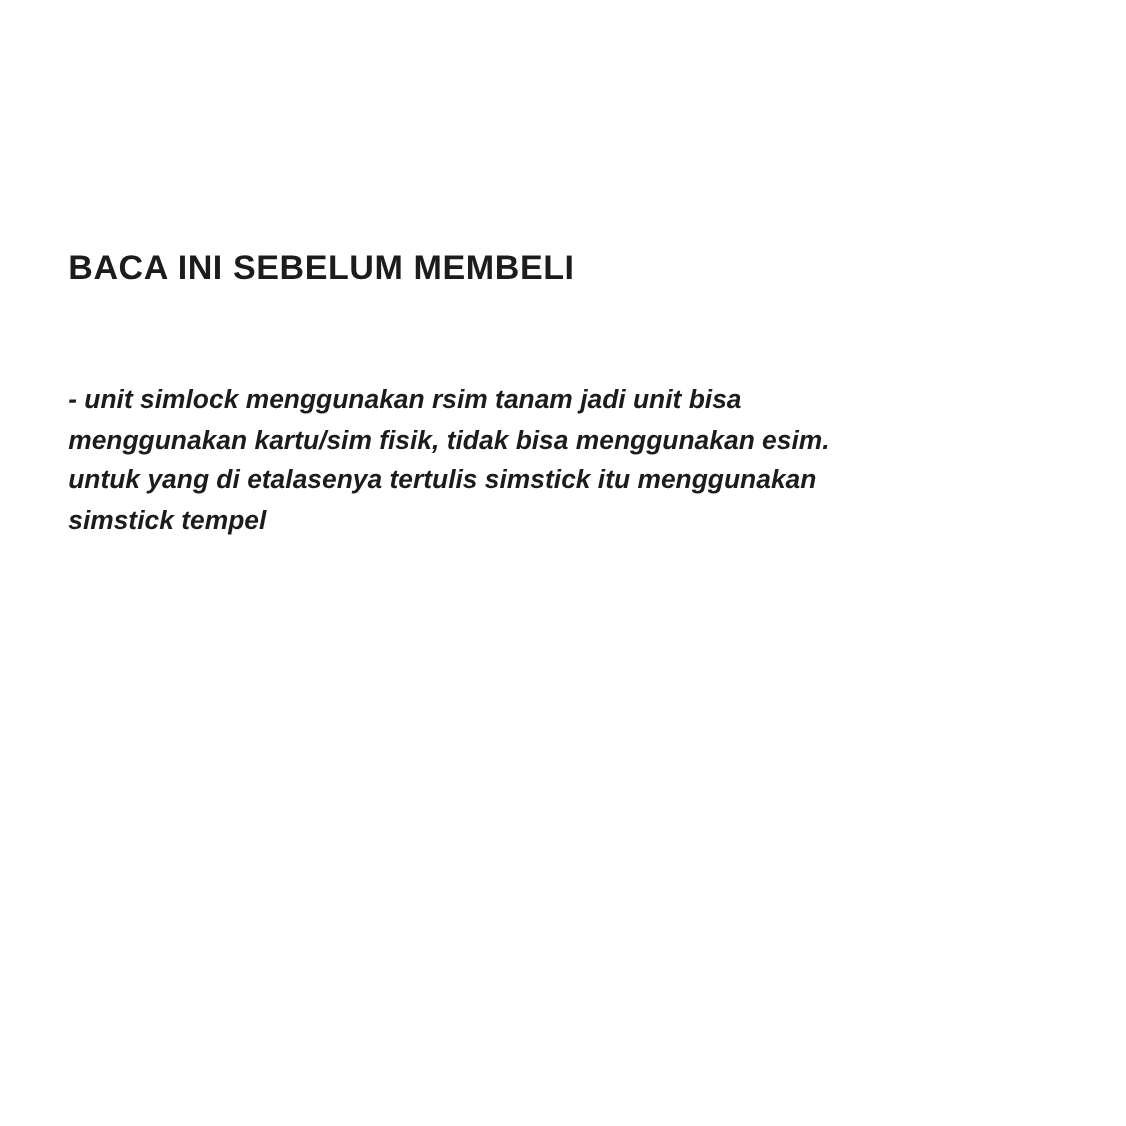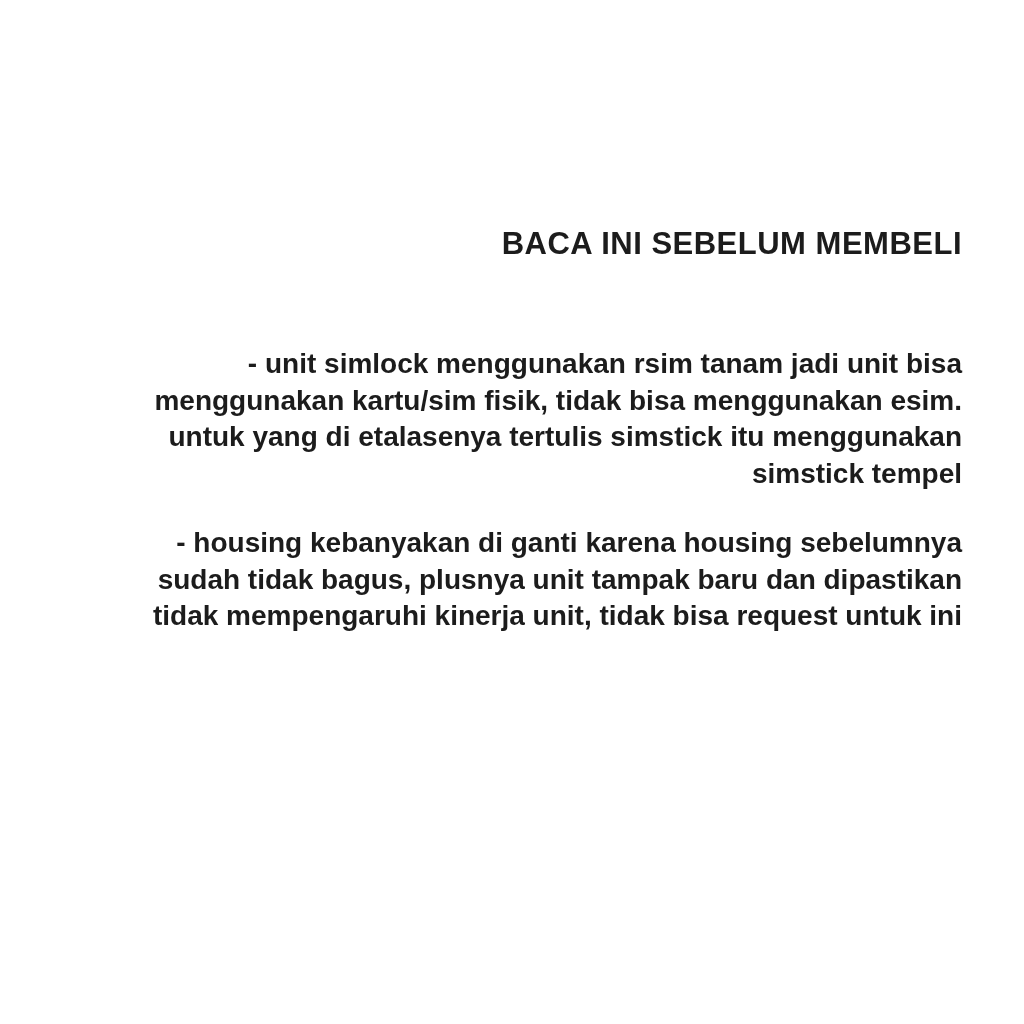--- a/index.html
+++ b/index.html
@@ -12,46 +12,44 @@
     background: #ffffff;
     font-family: "Liberation Sans", "DejaVu Sans", sans-serif;
     color: #1c1c1c;
     overflow: hidden;
   }
   .notice {
     box-sizing: border-box;
     width: 1024px;
     height: 1024px;
     padding-top: 226px;
-    text-align: right;
+    text-align: left;
   }
   .notice-title {
     font-size: 31px;
     font-weight: 700;
     letter-spacing: 0.5px;
     margin: 0 auto 84px auto;
     max-width: 900px;
   }
   .notice-paragraph {
-    font-size: 28px;
+    font-size: 24px;
     font-weight: 700;
     line-height: 36.5px;
     margin: 12px auto 33px auto;
     max-width: 900px;
     white-space: pre-line;
+    font-style: italic;
   }
 </style>
 </head>
 <body>
 
 <div class="notice">
   <h1 class="notice-title">BACA INI SEBELUM MEMBELI</h1>
 
   <p class="notice-paragraph">- unit simlock menggunakan rsim tanam jadi unit bisa
 menggunakan kartu/sim fisik, tidak bisa menggunakan esim.
 untuk yang di etalasenya tertulis simstick itu menggunakan
 simstick tempel</p>
 
-  <p class="notice-paragraph">- housing kebanyakan di ganti karena housing sebelumnya
-sudah tidak bagus, plusnya unit tampak baru dan dipastikan
-tidak mempengaruhi kinerja unit, tidak bisa request untuk ini</p>
 
 </div>
 
 </body></html>

